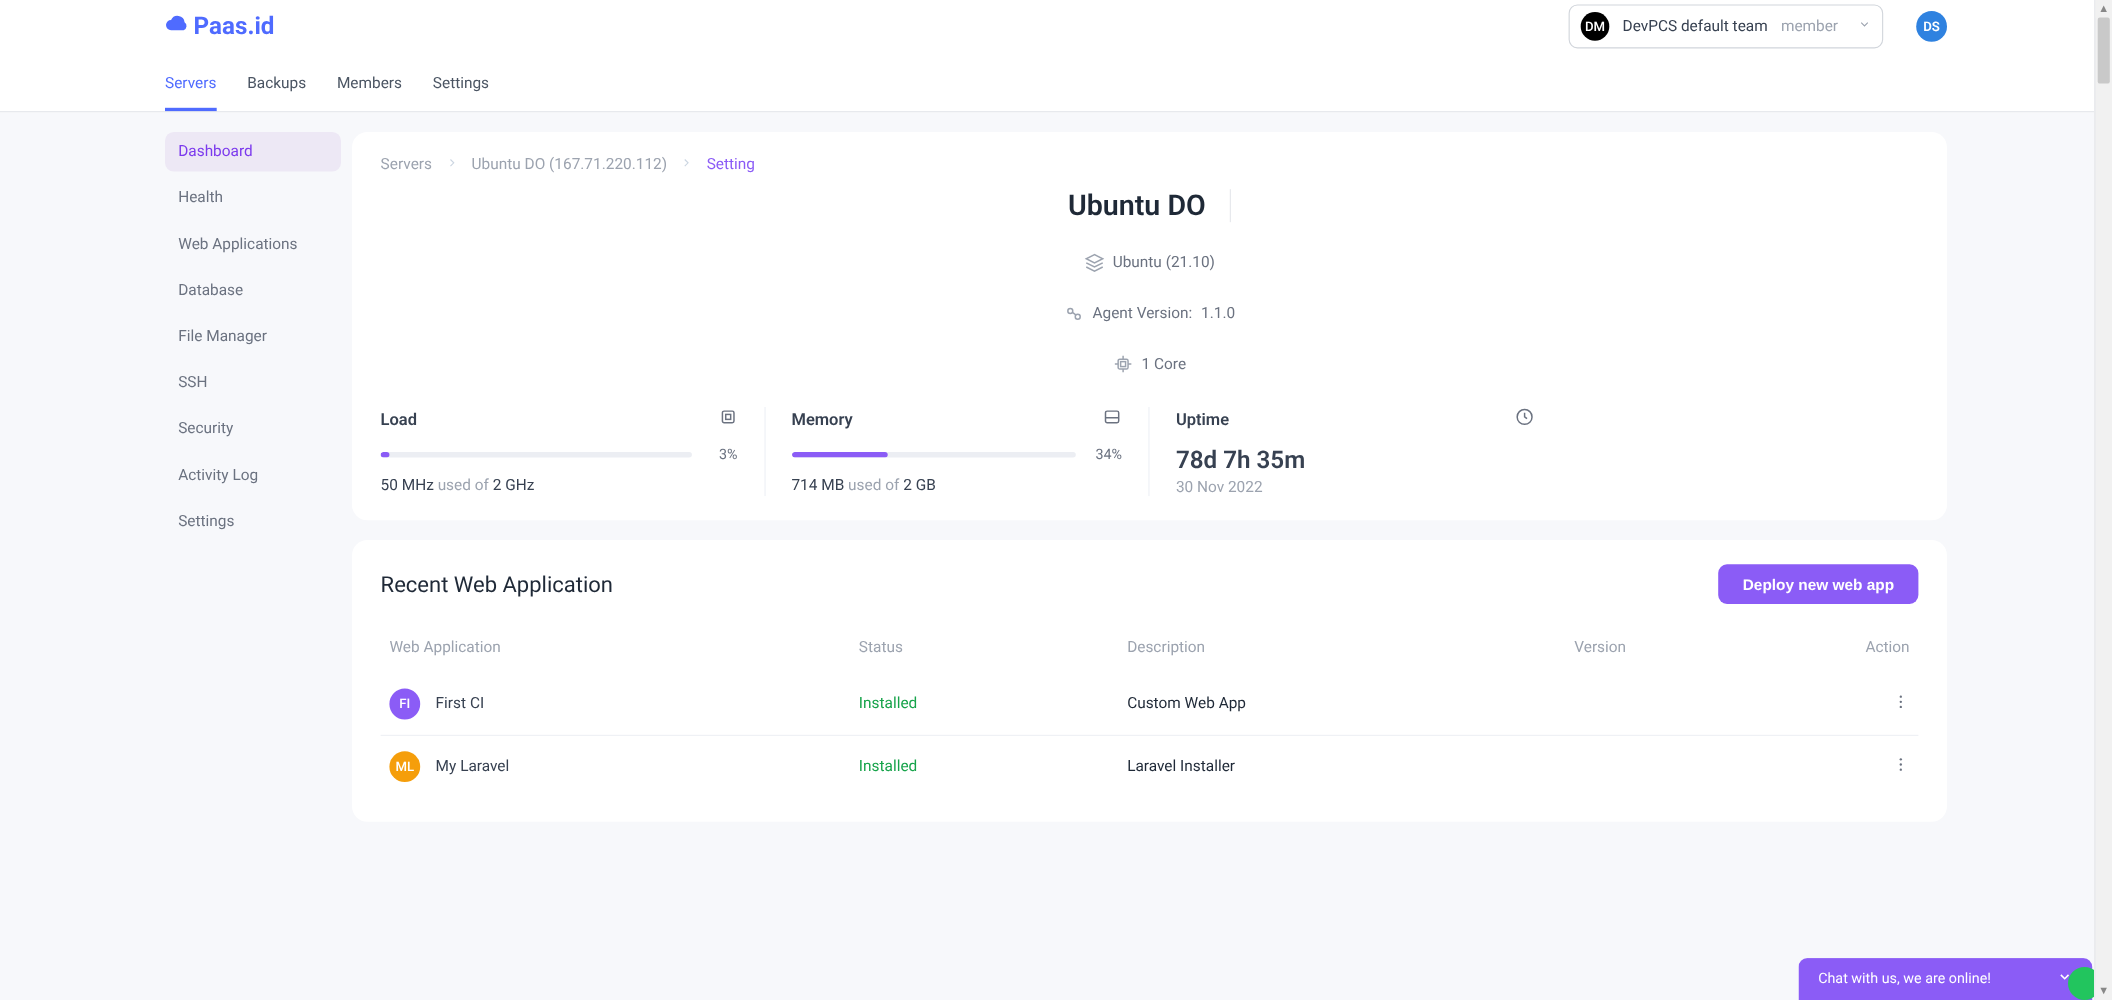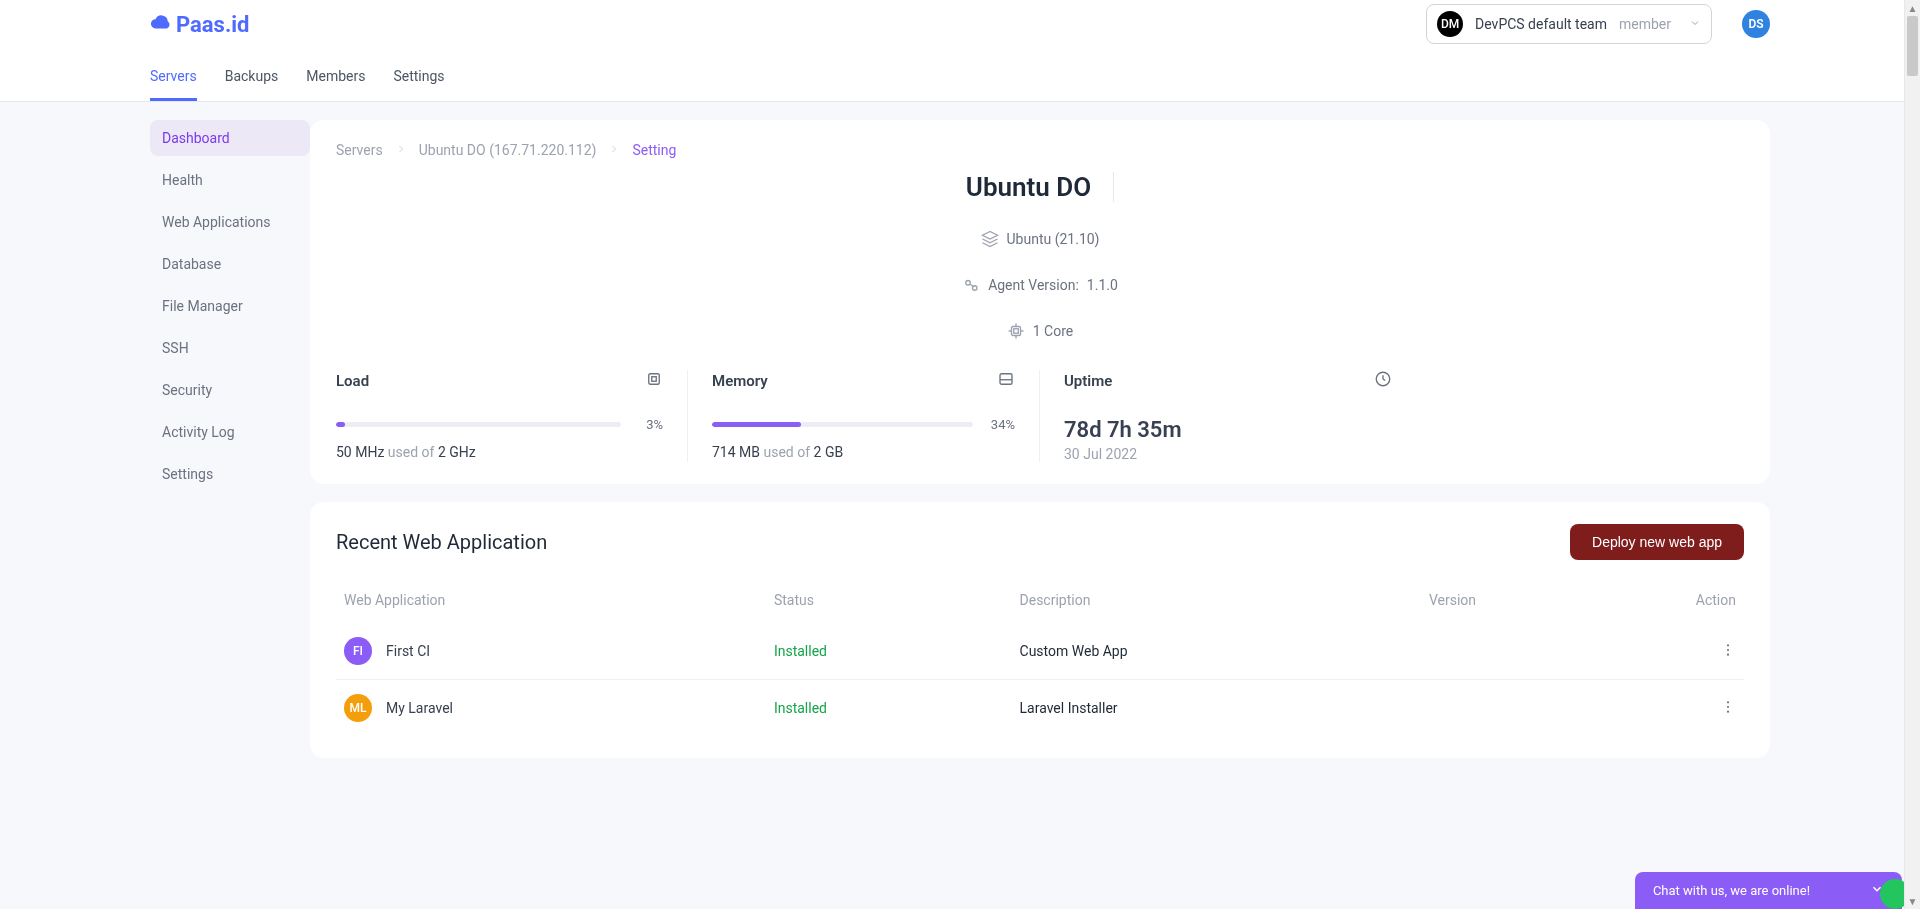--- a/index.html
+++ b/index.html
@@ -50,21 +50,21 @@
   .tabs {
     display: flex; gap: 28px; padding: 10px 150px 0 150px;
   }
   .tab {
     padding: 10px 0 14px 0; color: #4b5563; cursor: pointer;
     border-bottom: 3px solid transparent;
   }
   .tab.active { color: #4f6bff; border-bottom-color: #4f6bff; }
 
   .layout {
-    display: flex; gap: 0; padding: 18px 150px 40px 150px;
+    display: flex; gap: 10px; padding: 18px 150px 40px 150px;
   }
   .sidebar { width: 160px; flex-shrink: 0; }
   .side-item {
     padding: 10px 12px; border-radius: 8px; color: #6b7280;
     cursor: pointer; margin-bottom: 6px;
   }
   .side-item.active { background: #ede8f5; color: #7c3aed; }
 
   .main { flex: 1; }
   .card {
@@ -83,37 +83,37 @@
   .meta-ic { color: #9ca3af; display: inline-flex; }
 
   .stats-row {
     display: grid; grid-template-columns: 1fr 1fr 1fr 1fr; gap: 0;
   }
   .stat {
     padding: 0 24px; border-right: 1px solid #edf0f5;
   }
   .stat:first-child { padding-left: 0; }
   .stat:last-child { border-right: none; padding-right: 0; }
-  .stat-head { display: flex; justify-content: space-between; align-items: center; margin-bottom: 26px; }
+  .stat-head { display: flex; justify-content: space-between; align-items: center; margin-bottom: 14px; }
   .stat-head h3 { font-size: 15px; font-weight: 600; color: #374151; }
   .stat-ic { color: #6b7280; }
   .bar-row { display: flex; align-items: center; gap: 10px; margin-bottom: 12px; }
   .bar-track { flex: 1; height: 5px; background: #eceef3; border-radius: 3px; overflow: hidden; }
   .bar-fill { height: 100%; background: #8b5cf6; border-radius: 3px; }
   .bar-pct { color: #6b7280; font-size: 13px; min-width: 32px; text-align: right; }
   .stat-detail { color: #374151; font-size: 14px; }
   .stat-detail .muted { color: #9ca3af; }
   .uptime-val { font-size: 22px; font-weight: 600; color: #374151; margin-bottom: 4px; }
   .uptime-date { color: #9ca3af; }
 
   .section-head { display: flex; justify-content: space-between; align-items: center; margin-bottom: 18px; }
   .section-head h2 { font-size: 20px; font-weight: 400; }
   .btn-primary {
-    background: #7f1d1d; color: #fff; border: none; padding: 10px 22px;
-    border-radius: 8px; font-weight: 400; cursor: pointer; font-size: 14px;
+    background: #8b5cf6; color: #fff; border: none; padding: 10px 22px;
+    border-radius: 8px; font-weight: 700; cursor: pointer; font-size: 14px;
   }
   .tbl { width: 100%; }
   .tbl-head, .tbl-row { display: grid; grid-template-columns: 2.1fr 1.2fr 2fr 1fr 0.5fr; align-items: center; padding: 14px 8px; }
   .tbl-head { color: #9ca3af; border-bottom: 1px solid transparent; }
   .tbl-row { border-top: 1px solid #eef0f4; }
   .tbl-row:first-of-type { border-top: none; }
   .app-cell { display: flex; align-items: center; gap: 14px; color: #374151; }
   .app-av {
     width: 28px; height: 28px; border-radius: 50%;
     color: #fff; display: flex; align-items: center; justify-content: center;
@@ -295,21 +295,21 @@
           <div class="stat-head">
             <h3>Uptime</h3>
             <span class="stat-ic">
               <svg width="18" height="18" viewBox="0 0 24 24" fill="none" stroke="currentColor" stroke-width="1.8">
                   <circle cx="12" cy="12" r="9"></circle>
                   <polyline points="12 7 12 12 15 14"></polyline>
                 </svg>
             </span>
           </div>
           <div class="uptime-val">78d 7h 35m</div>
-          <div class="uptime-date">30 Jul 2022</div>
+          <div class="uptime-date">30 Nov 2022</div>
         </div>
       </div>
     </div>
 
     <div class="card">
       <div class="section-head">
         <h2>Recent Web Application</h2>
         <button class="btn-primary">Deploy new web app</button>
       </div>
       <div class="tbl">

